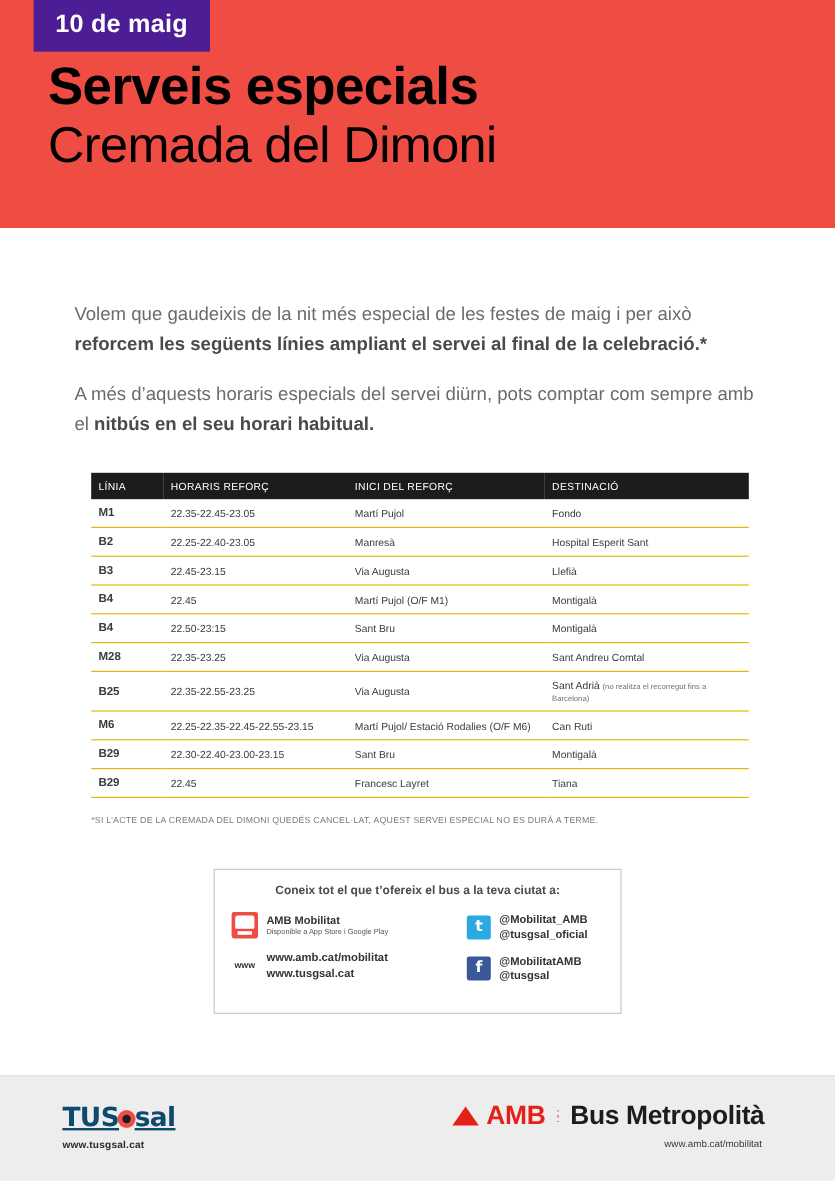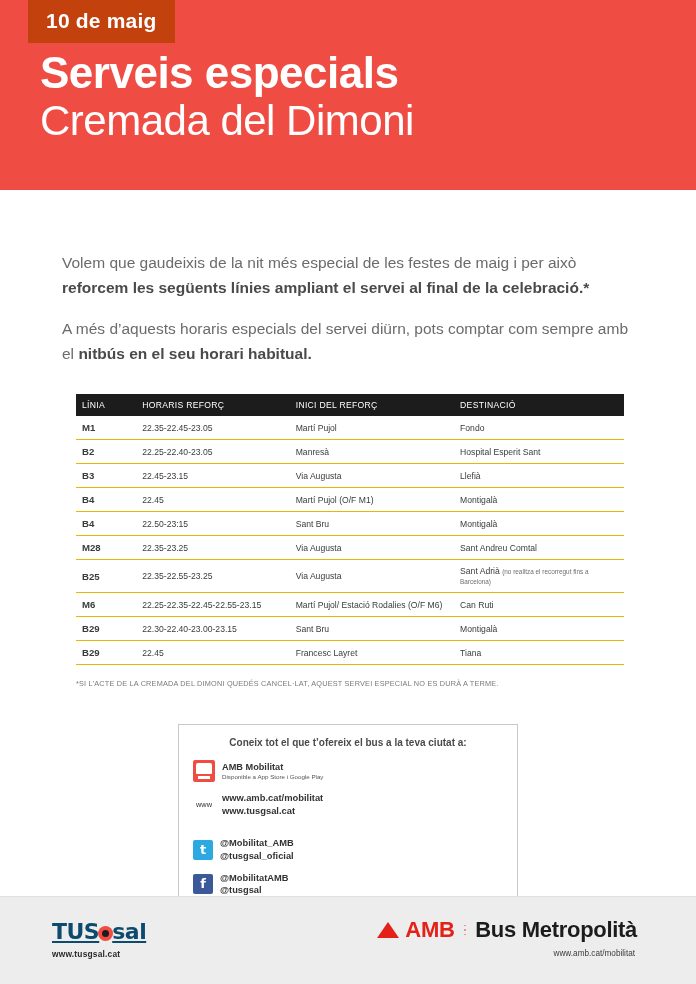--- a/index.html
+++ b/index.html
@@ -17,32 +17,32 @@
   .header {
     position: relative;
     background: #ef4d44;
     height: 190px;
     padding: 0;
   }
   .date-badge {
     position: absolute;
     left: 28px;
     top: 0px;
-    background: #c2410c;
+    background: #4c1d95;
     color: #ffffff;
     font-size: 21px;
     font-weight: bold;
     padding: 9px 18px 10px 18px;
     letter-spacing: 0.2px;
   }
   .title-block {
     position: absolute;
     left: 40px;
     top: 50px;
-    color: #ffffff;
+    color: #000000;
   }
   .title-main {
     font-size: 44px;
     font-weight: bold;
     line-height: 1.05;
     letter-spacing: -0.5px;
   }
   .title-sub {
     font-size: 42px;
     font-weight: normal;
@@ -119,21 +119,20 @@
   .contact-title {
     font-size: 10px;
     font-weight: bold;
     color: #4a4a4a;
     text-align: center;
     margin-bottom: 12px;
   }
   .contact-cols {
     display: flex;
     gap: 10px;
-    flex-direction: column;
   }
   .contact-left { width: 196px; }
   .contact-right { width: 120px; }
   .c-row {
     display: flex;
     align-items: center;
     gap: 7px;
     margin-bottom: 10px;
   }
   .app-icon {
@@ -155,21 +154,21 @@
     content: "";
     position: absolute;
     left: 5px; top: 16px;
     width: 12px; height: 3px;
     background: #ffffff;
   }
   .app-txt-1 { font-size: 9.2px; font-weight: bold; color: #333; line-height: 1.25; }
   .app-txt-2 { font-size: 6.2px; color: #555; line-height: 1.3; }
   .www-mark {
     font-size: 7.4px;
-    font-weight: normal;
+    font-weight: bold;
     color: #333;
     width: 22px;
     flex: 0 0 auto;
     text-align: center;
   }
   .url-txt { font-size: 9.4px; font-weight: bold; color: #333; line-height: 1.32; }
   .soc-icon {
     width: 20px; height: 20px;
     border-radius: 2px;
     flex: 0 0 auto;

